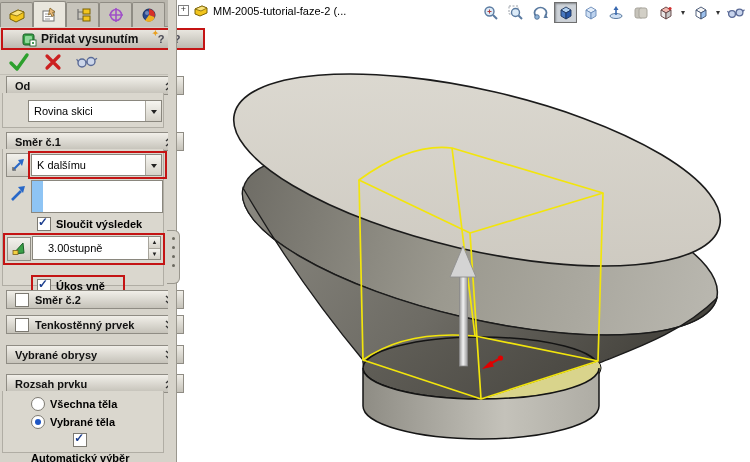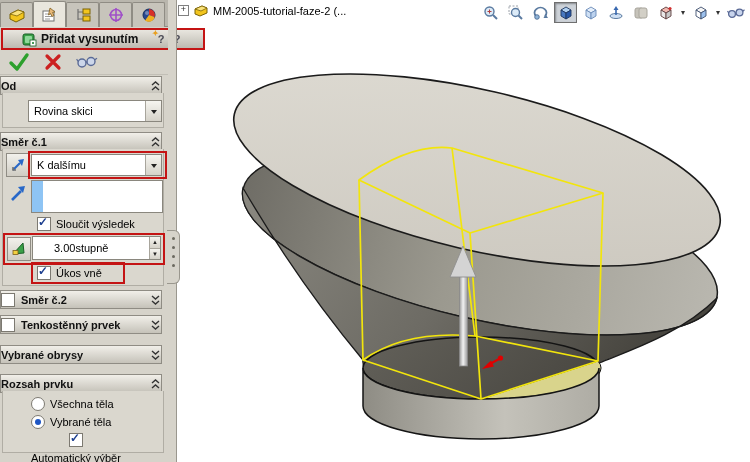--- a/index.html
+++ b/index.html
@@ -24,38 +24,38 @@
   #pmhdr{position:absolute;left:1px;top:28px;width:162px;height:18px;border:2px solid #c41414;background:linear-gradient(#e8e6df,#bdbab1);display:flex;align-items:center;padding:0 19px;}
   #pmhdr .t{font-size:12px;font-weight:bold;color:#111;margin-left:4px;white-space:nowrap;}
   .helpq{margin-left:auto;font-size:11px;font-weight:bold;color:#4a4a55;width:14px;text-align:center;position:relative;}
   .helpq.star::before{content:"✦";color:#e8a020;font-size:8px;position:absolute;left:-2px;top:-4px;}
   .helpq + .helpq{margin-left:2px;}
 
   
   #pmact{position:absolute;left:0;top:50px;width:168px;height:24px;display:flex;align-items:center;gap:14px;padding-left:8px;border-bottom:1px solid #c2bfb6;}
 
   
-  .ghdr{position:absolute;left:0;width:160px;height:17px;background:linear-gradient(#f1efe9,#c5c2b9);border:1px solid #8f8c84;display:flex;align-items:center;padding:0 0;font-size:11px;font-weight:bold;color:#111;}
+  .ghdr{position:absolute;left:6px;width:160px;height:17px;background:linear-gradient(#f1efe9,#c5c2b9);border:1px solid #8f8c84;display:flex;align-items:center;padding:0 8px;font-size:11px;font-weight:bold;color:#111;}
   .gbody{position:absolute;left:2px;width:160px;background:#dad7ce;border:1px solid #b0ada4;border-top:none;}
   .chev{margin-left:auto;flex:0 0 auto;}
 
   
   .dd{position:absolute;height:20px;background:#fff;border:1px solid #8a877e;display:flex;align-items:center;font-size:11px;color:#000;}
   .dd .val{padding-left:5px;white-space:nowrap;}
   .dd .btn{margin-left:auto;width:15px;align-self:stretch;background:linear-gradient(#f6f5f0,#d5d2c9);border-left:1px solid #a8a59c;display:flex;align-items:center;justify-content:center;}
   .tri{width:0;height:0;border:3.5px solid transparent;border-top:4.5px solid #222;margin-top:4px;}
   .redbox{position:absolute;border:2px solid #c41414;}
   .sqbtn{position:absolute;width:22px;height:22px;background:linear-gradient(#f2f1ec,#cfccc3);border:1px solid #8f8c84;display:flex;align-items:center;justify-content:center;}
   .cb{width:12px;height:12px;background:#fff;border:1px solid #7c7971;position:relative;display:inline-block;flex:0 0 auto;}
   .cb.on::after{content:"✓";position:absolute;left:0px;top:-3px;font-size:12px;font-weight:bold;color:#1d3f8f;}
   .rad{width:12px;height:12px;border-radius:50%;background:#fff;border:1px solid #7c7971;position:relative;display:inline-block;flex:0 0 auto;}
   .rad.on::after{content:"";position:absolute;left:3px;top:3px;width:6px;height:6px;border-radius:50%;background:#1e56c4;}
-  .lblrow{position:absolute;display:flex;align-items:center;gap:5px;font-size:11px;color:#000;white-space:nowrap;}
+  .lblrow{position:absolute;display:flex;align-items:center;gap:5px;font-size:11px;color:#000;white-space:nowrap;font-weight:bold;}
   .spinwrap{position:absolute;height:22px;background:#fff;border:1px solid #8a877e;display:flex;align-items:center;}
-  .spinwrap input{border:none;outline:none;font-family:"Liberation Sans",sans-serif;font-size:11px;padding-left:21px;width:100%;background:transparent;}
+  .spinwrap input{border:none;outline:none;font-family:"Liberation Sans",sans-serif;font-size:11px;padding-left:15px;width:100%;background:transparent;}
   .spin{width:14px;align-self:stretch;display:flex;flex-direction:column;border-left:1px solid #a8a59c;}
   .spin div{flex:1;background:linear-gradient(#f6f5f0,#d5d2c9);border-bottom:1px solid #a8a59c;display:flex;align-items:center;justify-content:center;font-size:6px;color:#222;}
   .spin div:last-child{border-bottom:none;}
   .selbox{position:absolute;background:#fff;border:1px solid #8a877e;}
   .selbox .strip{position:absolute;left:0;top:0;bottom:0;width:11px;background:#8ec4f4;}
 
   
   #tree{position:absolute;left:178px;top:4px;z-index:3;display:flex;align-items:center;gap:4px;font-size:11px;color:#000;}
   #tree .exp{width:9px;height:9px;border:1px solid #808080;background:#fff;font-size:9px;line-height:7px;text-align:center;color:#333;}
 
@@ -339,21 +339,21 @@
         </div>
         <div class="spinwrap" style="left:27px;top:1px;width:127px;">
           <input readonly="" value="3.00stupně" style="">
           <span class="spin">
             <div>▲</div>
             <div>▼</div>
           </span>
         </div>
       </div>
 
-      <div class="redbox" style="left:28px;top:113px;width:90px;height:18px;">
+      <div class="redbox" style="left:28px;top:126px;width:90px;height:18px;">
         <div class="lblrow" style="left:4px;top:2px;">
           <span class="cb on"></span>
           <span>Úkos vně</span>
         </div>
       </div>
     </div>
 
     <div class="ghdr" style="top:290px;">
       <span class="cb" style="margin-right:6px;"></span>
       <span>Směr č.2</span>

